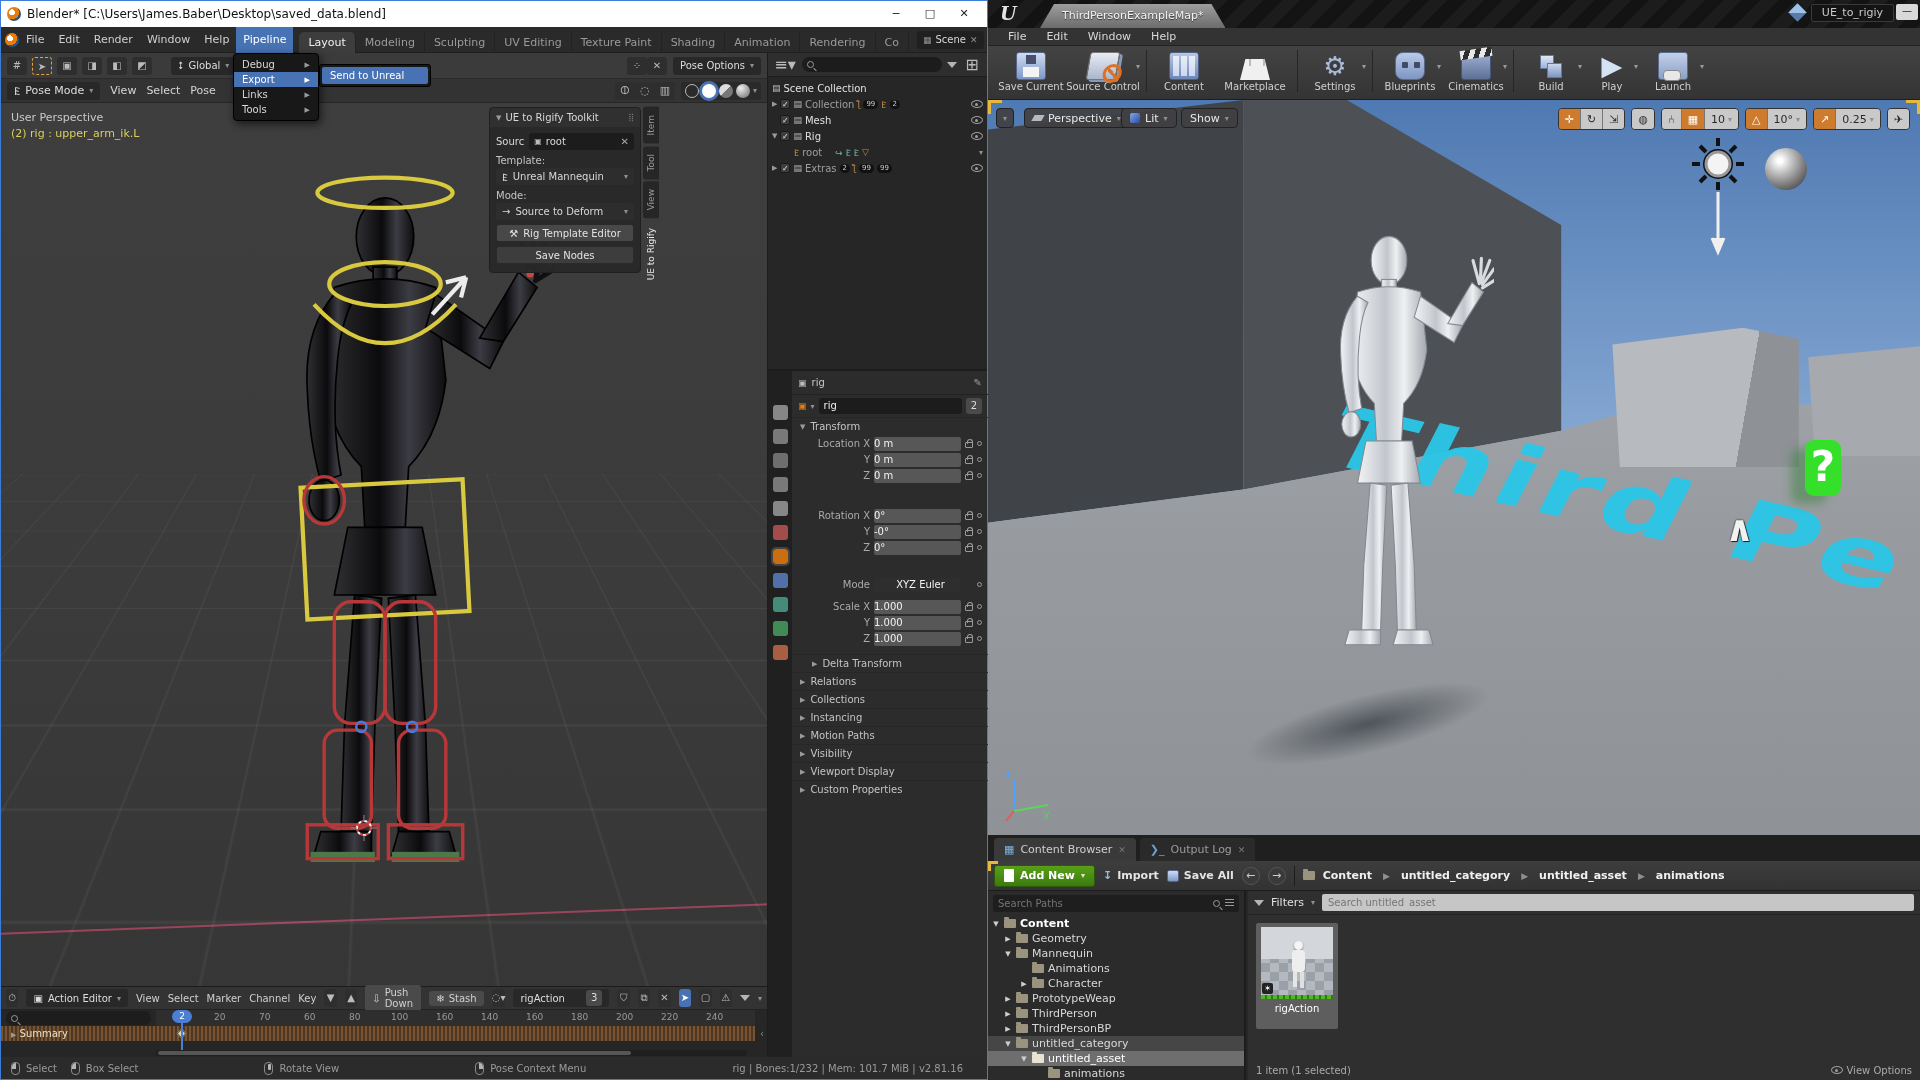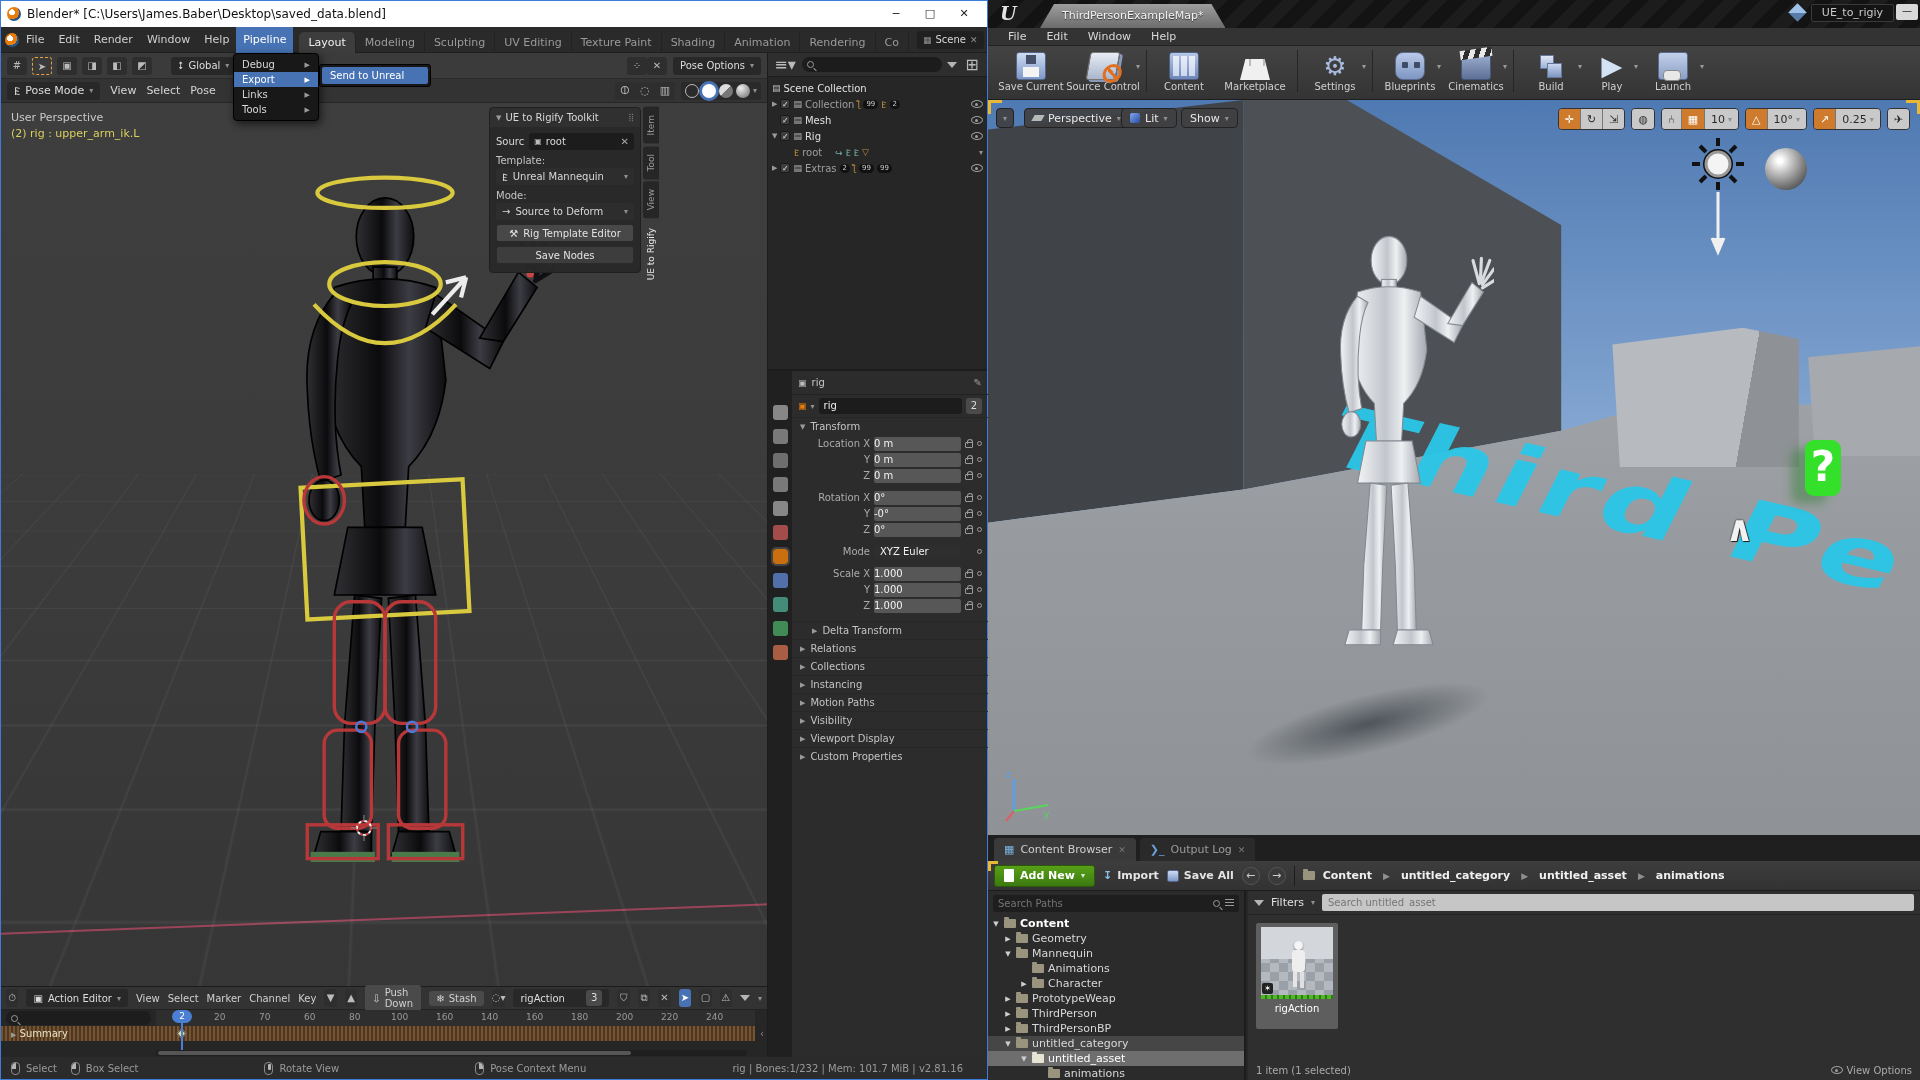--- a/index.html
+++ b/index.html
@@ -96,21 +96,21 @@
   .ptab{width:15px;height:15px;border-radius:3px;background:#6f6f6f;opacity:.85}
   .ptab.on{outline:2px solid #4b4b4b;background:#e87d0d}
   .pbody{position:absolute;left:24px;top:0;width:196px;height:100%}
   .phead{height:24px;display:flex;align-items:center;gap:5px;padding:0 6px;border-bottom:1px solid #222}
   .pname{height:22px;display:flex;align-items:center;gap:4px;padding:0 6px}
   .pnfield{flex:1;background:#1c1c1c;border-radius:3px;height:16px;line-height:16px;padding:0 5px;color:#eee}
   .pusers{background:#4a4a4a;border-radius:3px;height:16px;line-height:16px;padding:0 5px;color:#ddd}
   .prow{display:flex;align-items:center;height:15px;margin:1px 6px 0;gap:4px}
   .plab{width:72px;text-align:right;color:#aaa;flex:none}
   .bfield{flex:1;background:#575757;border-radius:2px;height:14px;line-height:14px;color:#f2f2f2}
-  .bfield.drop{background:#2e2e2e;text-align:left;padding-left:6px}
+  .bfield.drop{background:#2e2e2e;text-align:center;padding-left:6px}
   .lock{width:8px;height:6px;border:1px solid #999;border-radius:1px;position:relative;margin-top:3px;flex:none}
   .lock::before{content:"";position:absolute;left:1px;top:-4px;width:4px;height:4px;border:1px solid #999;border-bottom:none;border-radius:3px 3px 0 0}
   .kdot{width:5px;height:5px;border:1px solid #999;border-radius:50%;flex:none}
   .psec{display:flex;align-items:center;gap:5px;height:18px;padding:0 8px;color:#c4c4c4;border-top:1px solid #272727}
   .tri{font-size:7px;color:#9a9a9a}
 
   
   .b-dope{position:absolute;left:0;top:985px;width:766px;height:71px;background:#2a2a2a;border-top:1px solid #1c1c1c}
   .dhead{height:23px;background:#333;display:flex;align-items:center;padding:0 5px;gap:8px;font-size:10px;color:#d0d0d0;border-bottom:1px solid #222}
   .dbtn{background:#4a4a4a;border-radius:3px;padding:2px 7px;display:flex;gap:4px;align-items:center}
@@ -583,39 +583,39 @@
         <span class="bfield">0 m</span>
         <span class="lock"></span>
           <span class="kdot"></span>
         </div>
       <div class="prow">
           <span class="plab">Z</span>
         <span class="bfield">0 m</span>
         <span class="lock"></span>
           <span class="kdot"></span>
         </div>
-      <div class="prow" style="margin-top:7px">
+      <div class="prow" style="margin-top:25px">
           <span class="plab">Rotation X</span>
         <span class="bfield">0°</span>
         <span class="lock"></span>
           <span class="kdot"></span>
         </div>
       <div class="prow">
           <span class="plab">Y</span>
         <span class="bfield">-0°</span>
         <span class="lock"></span>
           <span class="kdot"></span>
         </div>
       <div class="prow">
           <span class="plab">Z</span>
         <span class="bfield">0°</span>
         <span class="lock"></span>
           <span class="kdot"></span>
         </div>
-      <div class="prow" style="margin-top:7px">
+      <div class="prow" style="margin-top:22px">
           <span class="plab">Mode</span>
         <span class="bfield drop">XYZ Euler</span>
         <span style="width:8px"></span>
           <span class="kdot"></span>
         </div>
       <div class="prow" style="margin-top:7px">
           <span class="plab">Scale X</span>
         <span class="bfield">1.000</span>
         <span class="lock"></span>
           <span class="kdot"></span>

